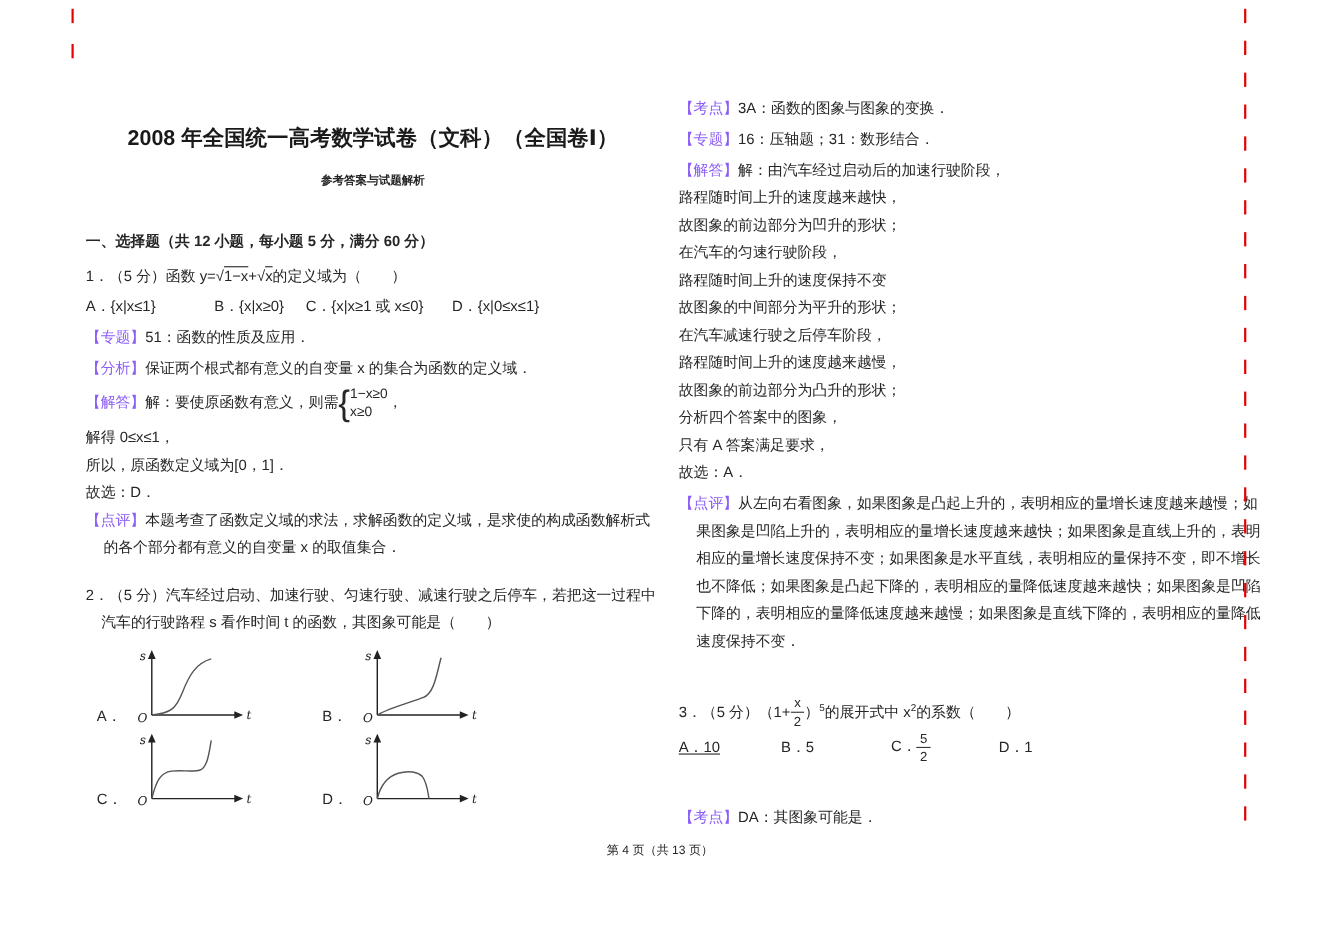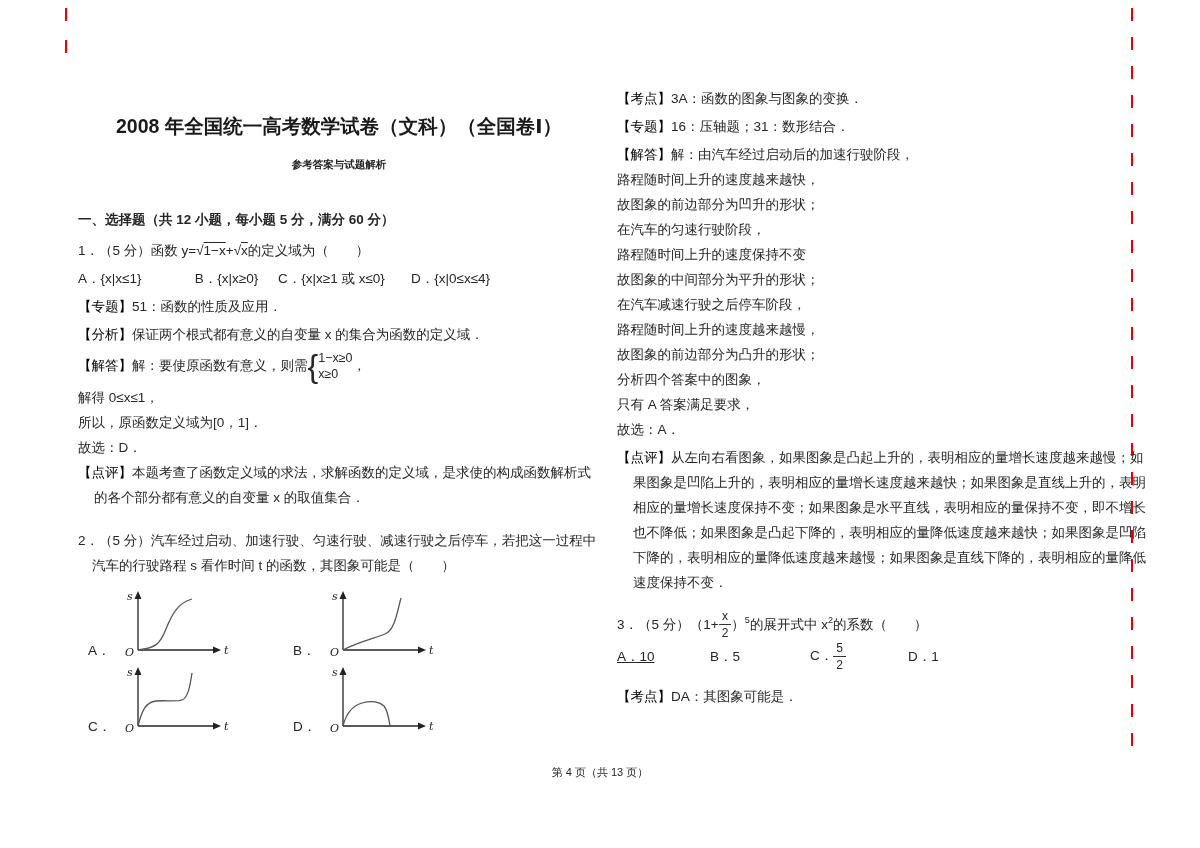--- a/index.html
+++ b/index.html
@@ -8,22 +8,22 @@
   .col{position:absolute;font-size:13.5px;line-height:25px;}
   .col-left{left:78px;top:112px;width:522px;}
   .col-right{left:617px;top:86px;width:530px;}
   h1.title{margin:0;font-size:19.5px;line-height:28px;text-align:center;font-weight:bold;color:#1a1a1a;}
   .subtitle{margin-top:12px;text-align:center;font-size:10.5px;font-weight:bold;}
   .section-heading{margin-top:30px;font-weight:bold;font-size:13.5px;}
   .para{margin:0;}
   .hang14{padding-left:14px;text-indent:-14px;}
   .hang16{padding-left:16px;text-indent:-16px;}
   .hang26{padding-left:26px;text-indent:-26px;}
-  .tag{color:#000000;}
-  .mt3{margin-top:3px;} .mt6{margin-top:6px;} .mt16{margin-top:16px;} .mt18{margin-top:18px;} .mt24{margin-top:13px;}
+  .tag{color:#8b5cf6;}
+  .mt3{margin-top:3px;} .mt6{margin-top:6px;} .mt16{margin-top:16px;} .mt18{margin-top:18px;} .mt24{margin-top:36px;}
   .optrow{margin-top:3px;}
   .opt{display:inline-block;}
   .ow1{width:97px;} .ow2{width:103px;text-align:center;} .ow3{width:133px;}
   .qw1{width:93px;text-decoration:underline;} .qw2{width:100px;} .qw3{width:98px;}
   .sqrt{white-space:nowrap;}
   .sqrt::before{content:"√";}
   .sqrt .radicand{text-decoration:overline;}
   .sys{display:inline-flex;align-items:center;vertical-align:middle;}
   .sys .brace{font-size:32px;line-height:30px;font-weight:300;}
   .sys .stack{display:inline-flex;flex-direction:column;font-size:12.5px;line-height:16px;}
@@ -51,21 +51,21 @@
   <div class="col col-left">
     <h1 class="title">2008 年全国统一高考数学试卷（文科）（全国卷Ⅰ）</h1>
     <div class="subtitle">参考答案与试题解析</div>
 
     <div class="section-heading">一、选择题（共 12 小题，每小题 5 分，满分 60 分）</div>
 
     <div class="para mt6">
       <span>1．（5 分）函数 y=</span><span class="sqrt"><span class="radicand">1−x</span></span><span>+</span><span class="sqrt"><span class="radicand">x</span></span><span>的定义域为（　　）</span>
     </div>
     <div class="optrow">
-      <span class="opt ow1">A．{x|x≤1}</span><span class="opt ow2">B．{x|x≥0}</span><span class="opt ow3">C．{x|x≥1 或 x≤0}</span><span class="opt">D．{x|0≤x≤4}</span>
+      <span class="opt ow1">A．{x|x≤1}</span><span class="opt ow2">B．{x|x≥0}</span><span class="opt ow3">C．{x|x≥1 或 x≤0}</span><span class="opt">D．{x|0≤x≤1}</span>
     </div>
 
     <div class="para mt3">
       <span class="tag">【专题】</span><span>51：函数的性质及应用．</span>
     </div>
     <div class="para mt3">
       <span class="tag">【分析】</span><span>保证两个根式都有意义的自变量 x 的集合为函数的定义域．</span>
     </div>
     <div class="para mt3">
       <span class="tag">【解答】</span><span>解：要使原函数有意义，则需</span><span class="sys">

